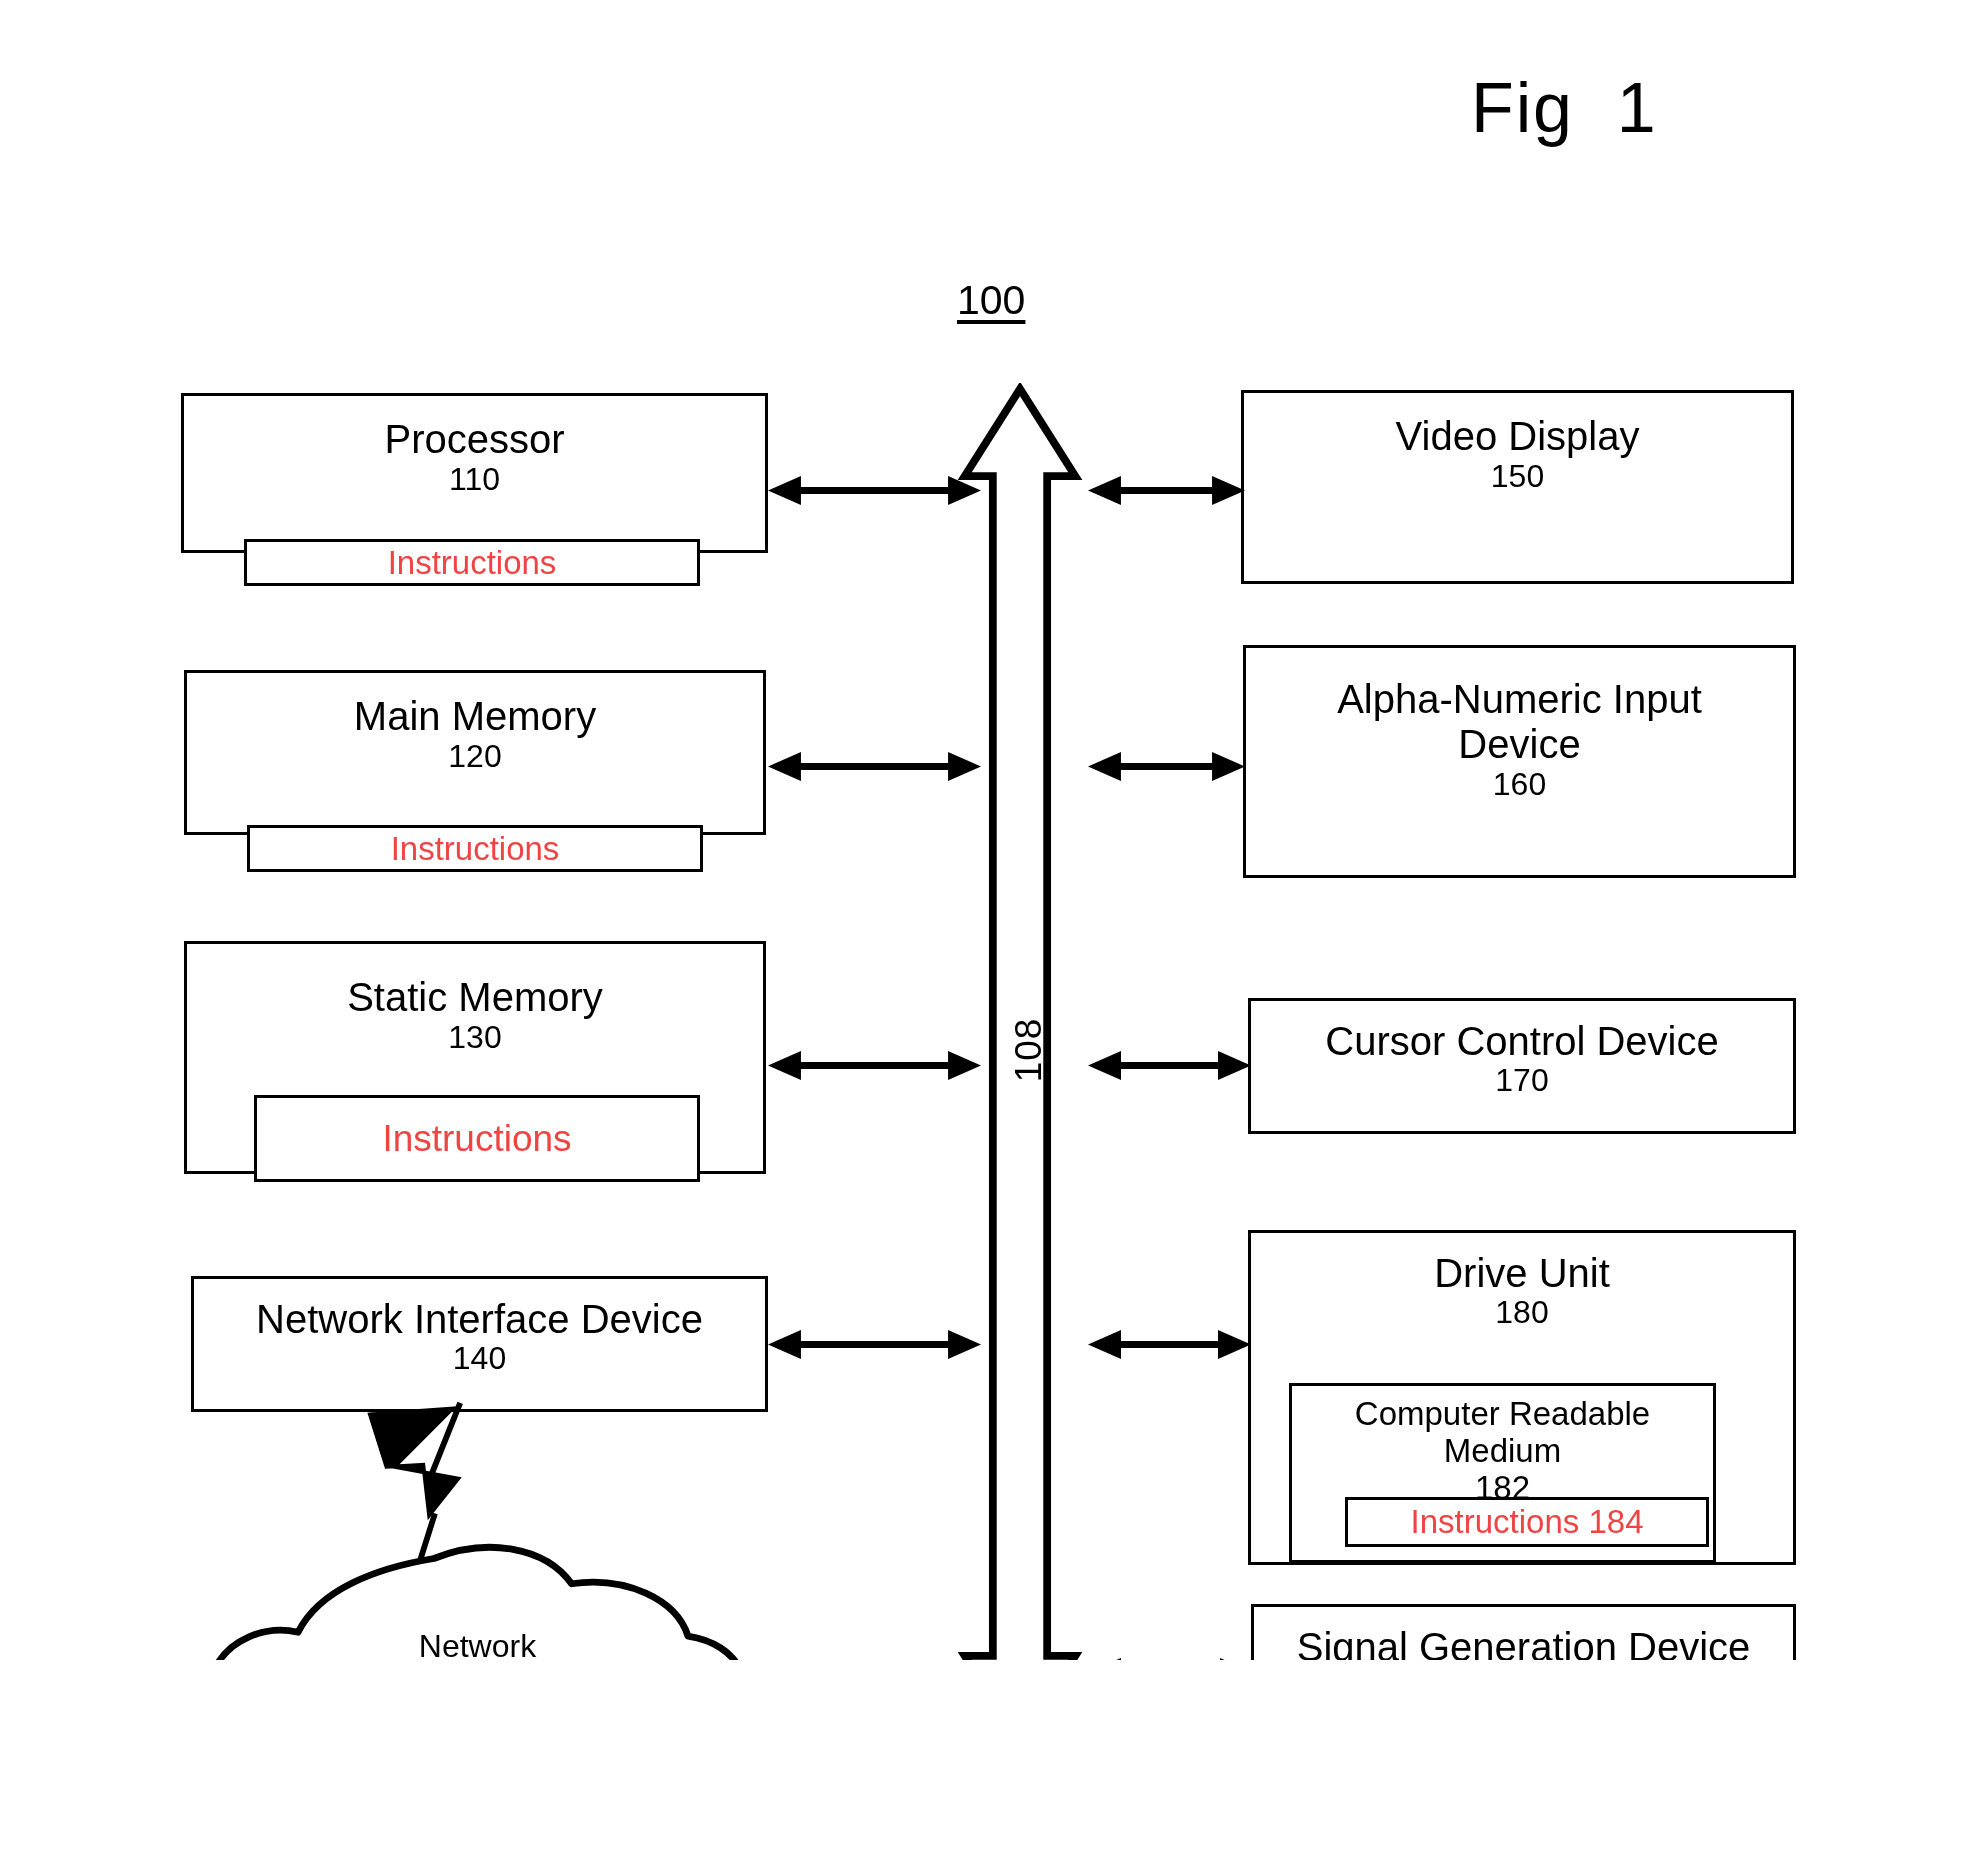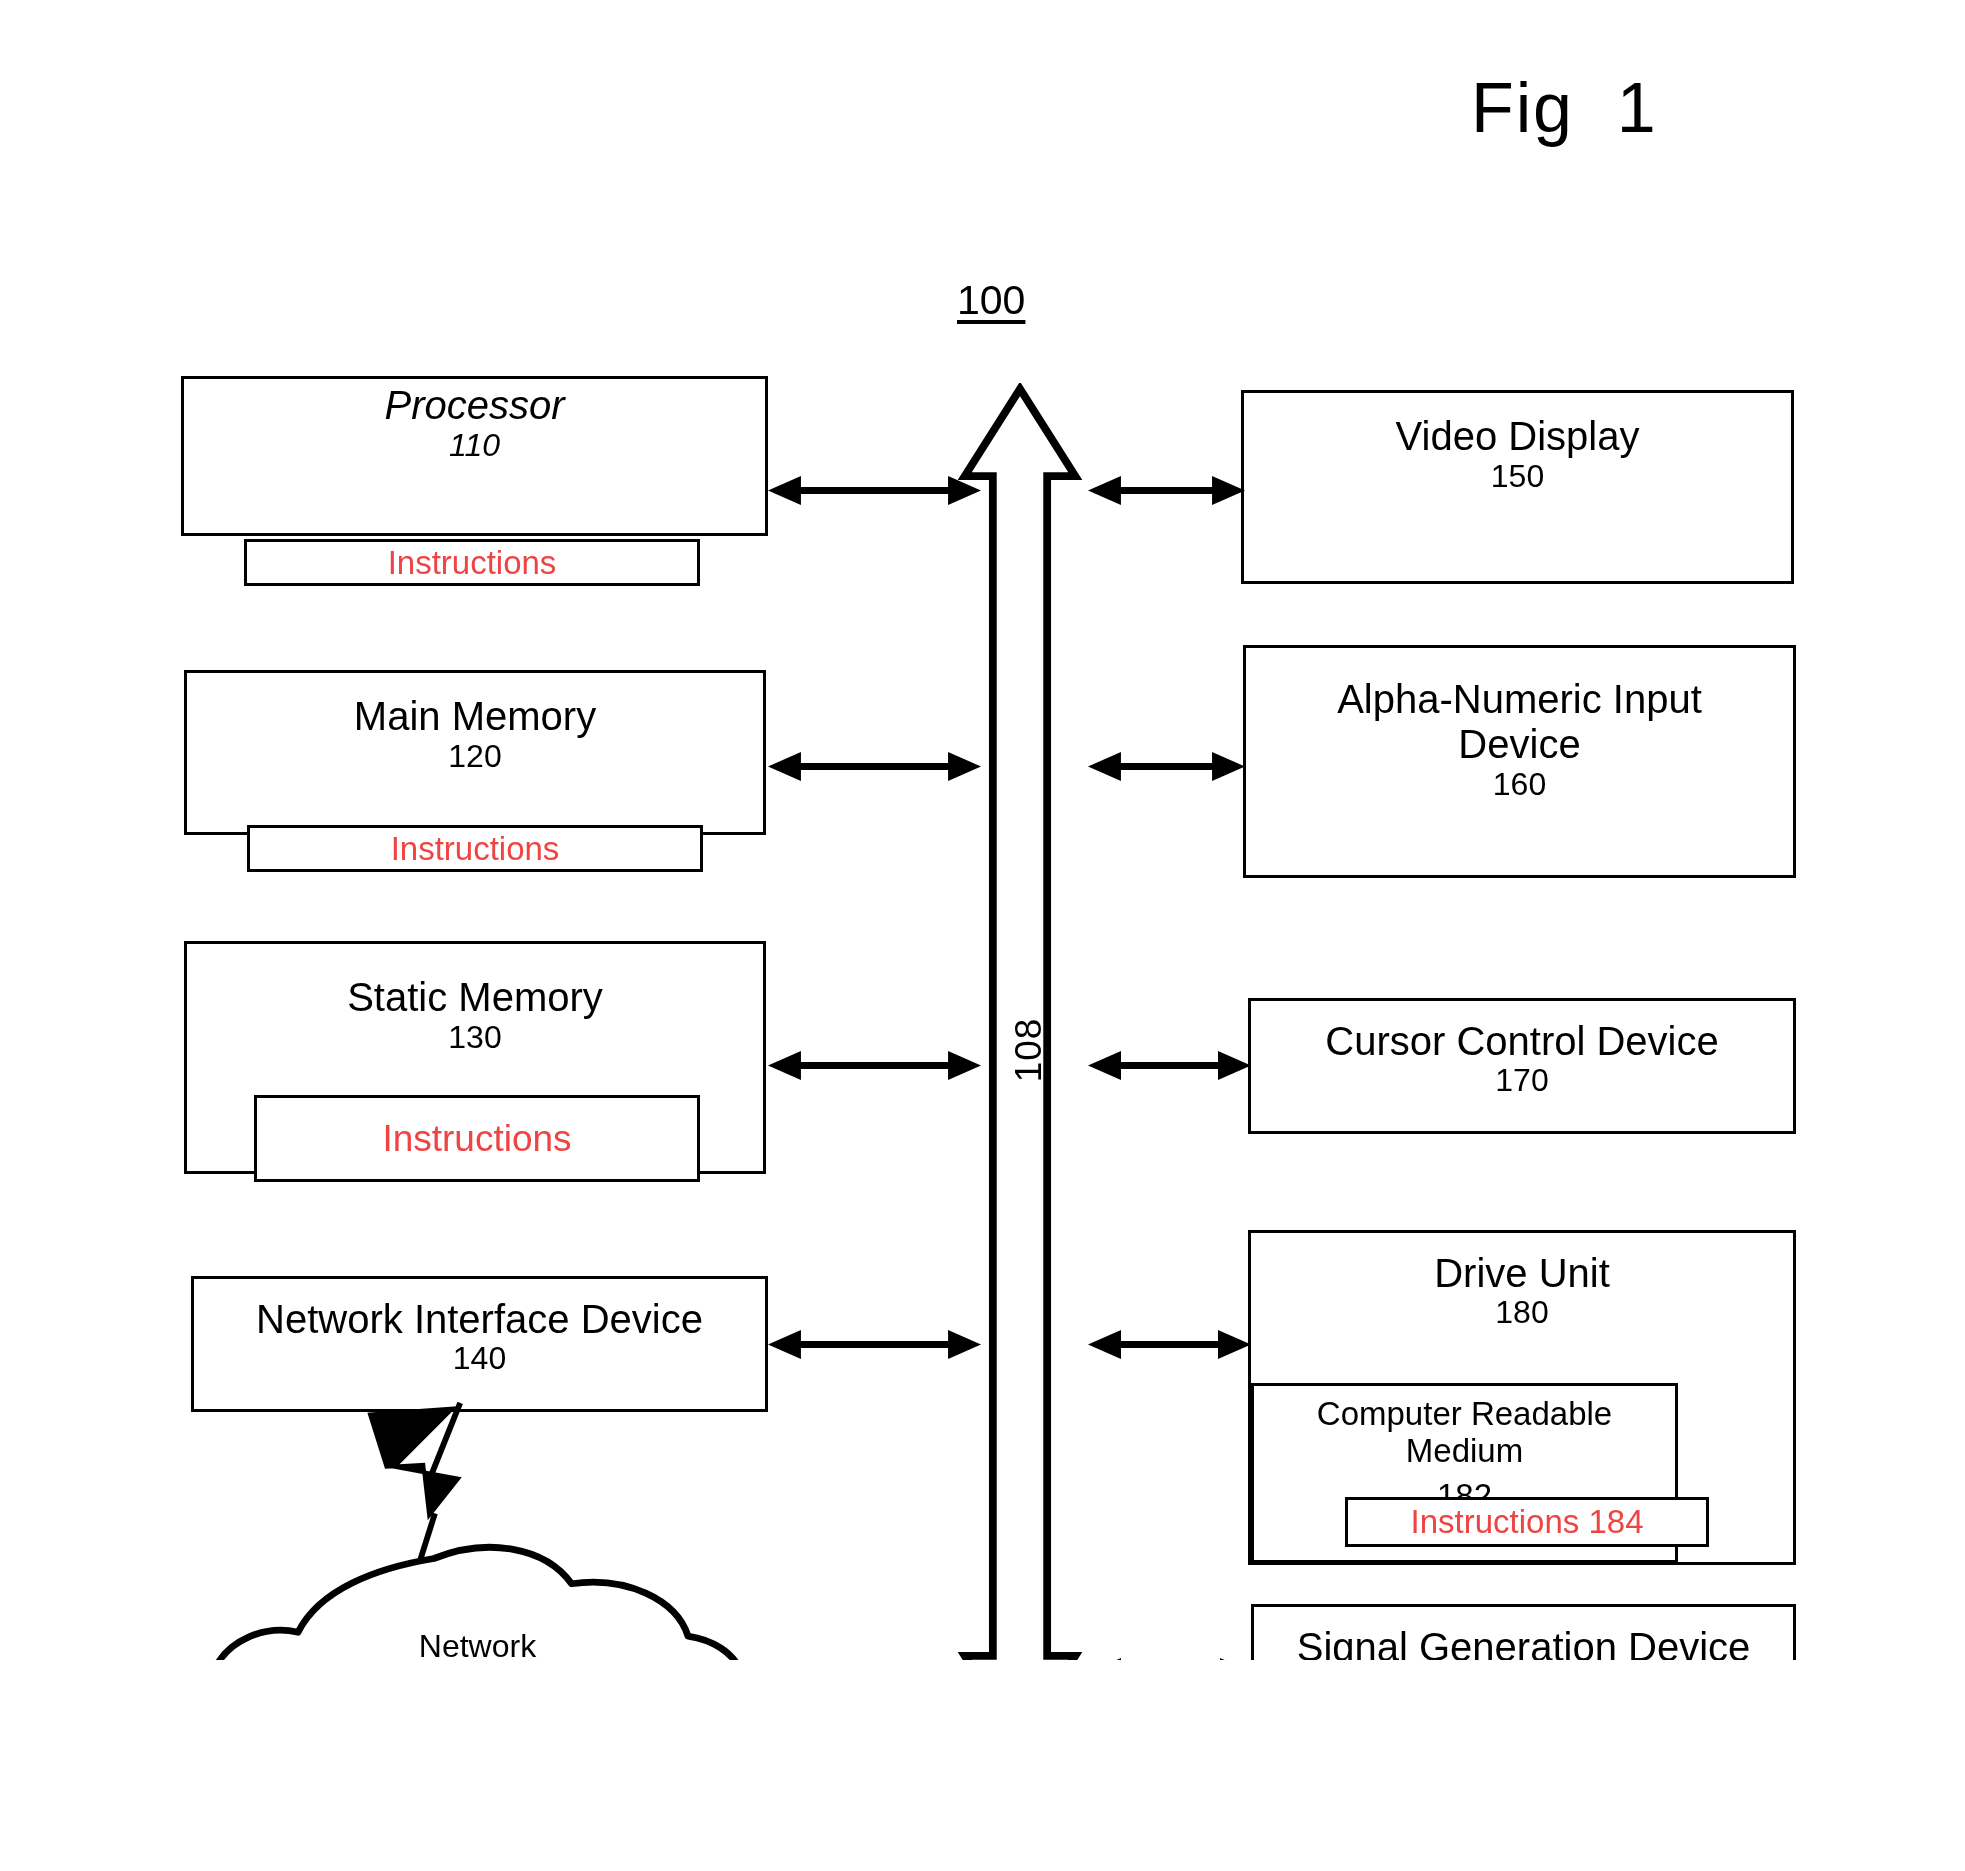--- a/index.html
+++ b/index.html
@@ -154,21 +154,21 @@
                L 75 1402
                L 18 1312
                L 47 1312
                L 47 96
                L 18 96
                Z" fill="#ffffff" stroke="#000000" stroke-width="8" stroke-linejoin="miter"></path>
     </svg>
   </div>
   <div class="bus-label">108</div>
 
-  <div class="node" style="left:136px; top:376px; width:587px; height:160px; padding-top:4px;font-style:italic;">
+  <div class="node" style="left:136px; top:393px; width:587px; height:160px; padding-top:21px;">
     <div class="node-title">Processor</div>
     <div class="node-num">110</div>
   </div>
   <div class="instr-box" style="left:199px; top:539px; width:456px; height:47px;">
     <span>Instructions</span>
   </div>
 
   <div class="node" style="left:139px; top:670px; width:582px; height:165px; padding-top:21px;">
     <div class="node-title">Main Memory</div>
     <div class="node-num">120</div>
@@ -234,21 +234,21 @@
   <div class="node" style="left:1203px; top:998px; width:548px; height:136px; padding-top:17.5px;">
     <div class="node-title">Cursor Control Device</div>
     <div class="node-num">170</div>
   </div>
 
   <div class="node" style="left:1203px; top:1230px; width:548px; height:335px; padding-top:17.5px;">
     <div class="node-title">Drive Unit</div>
     <div class="node-num">180</div>
   </div>
 
-  <div class="node" style="left:1206px; top:1383px; width:427px; height:180px; padding-top:9.7px;gap:8px;">
+  <div class="node" style="left:1244px; top:1383px; width:427px; height:180px; padding-top:9.7px;">
     <div class="node-title" style="font-size:33px;">Computer Readable
 Medium</div>
     <div class="node-num" style="font-size:33px;">182</div>
   </div>
 
   <div class="instr-box" style="left:1300px; top:1497px; width:364px; height:50px; font-size:33px;">
     <span>Instructions 184</span>
   </div>
 
   <div class="node" style="left:1206px; top:1604px; width:545px; height:136px; padding-top:17.5px;">

